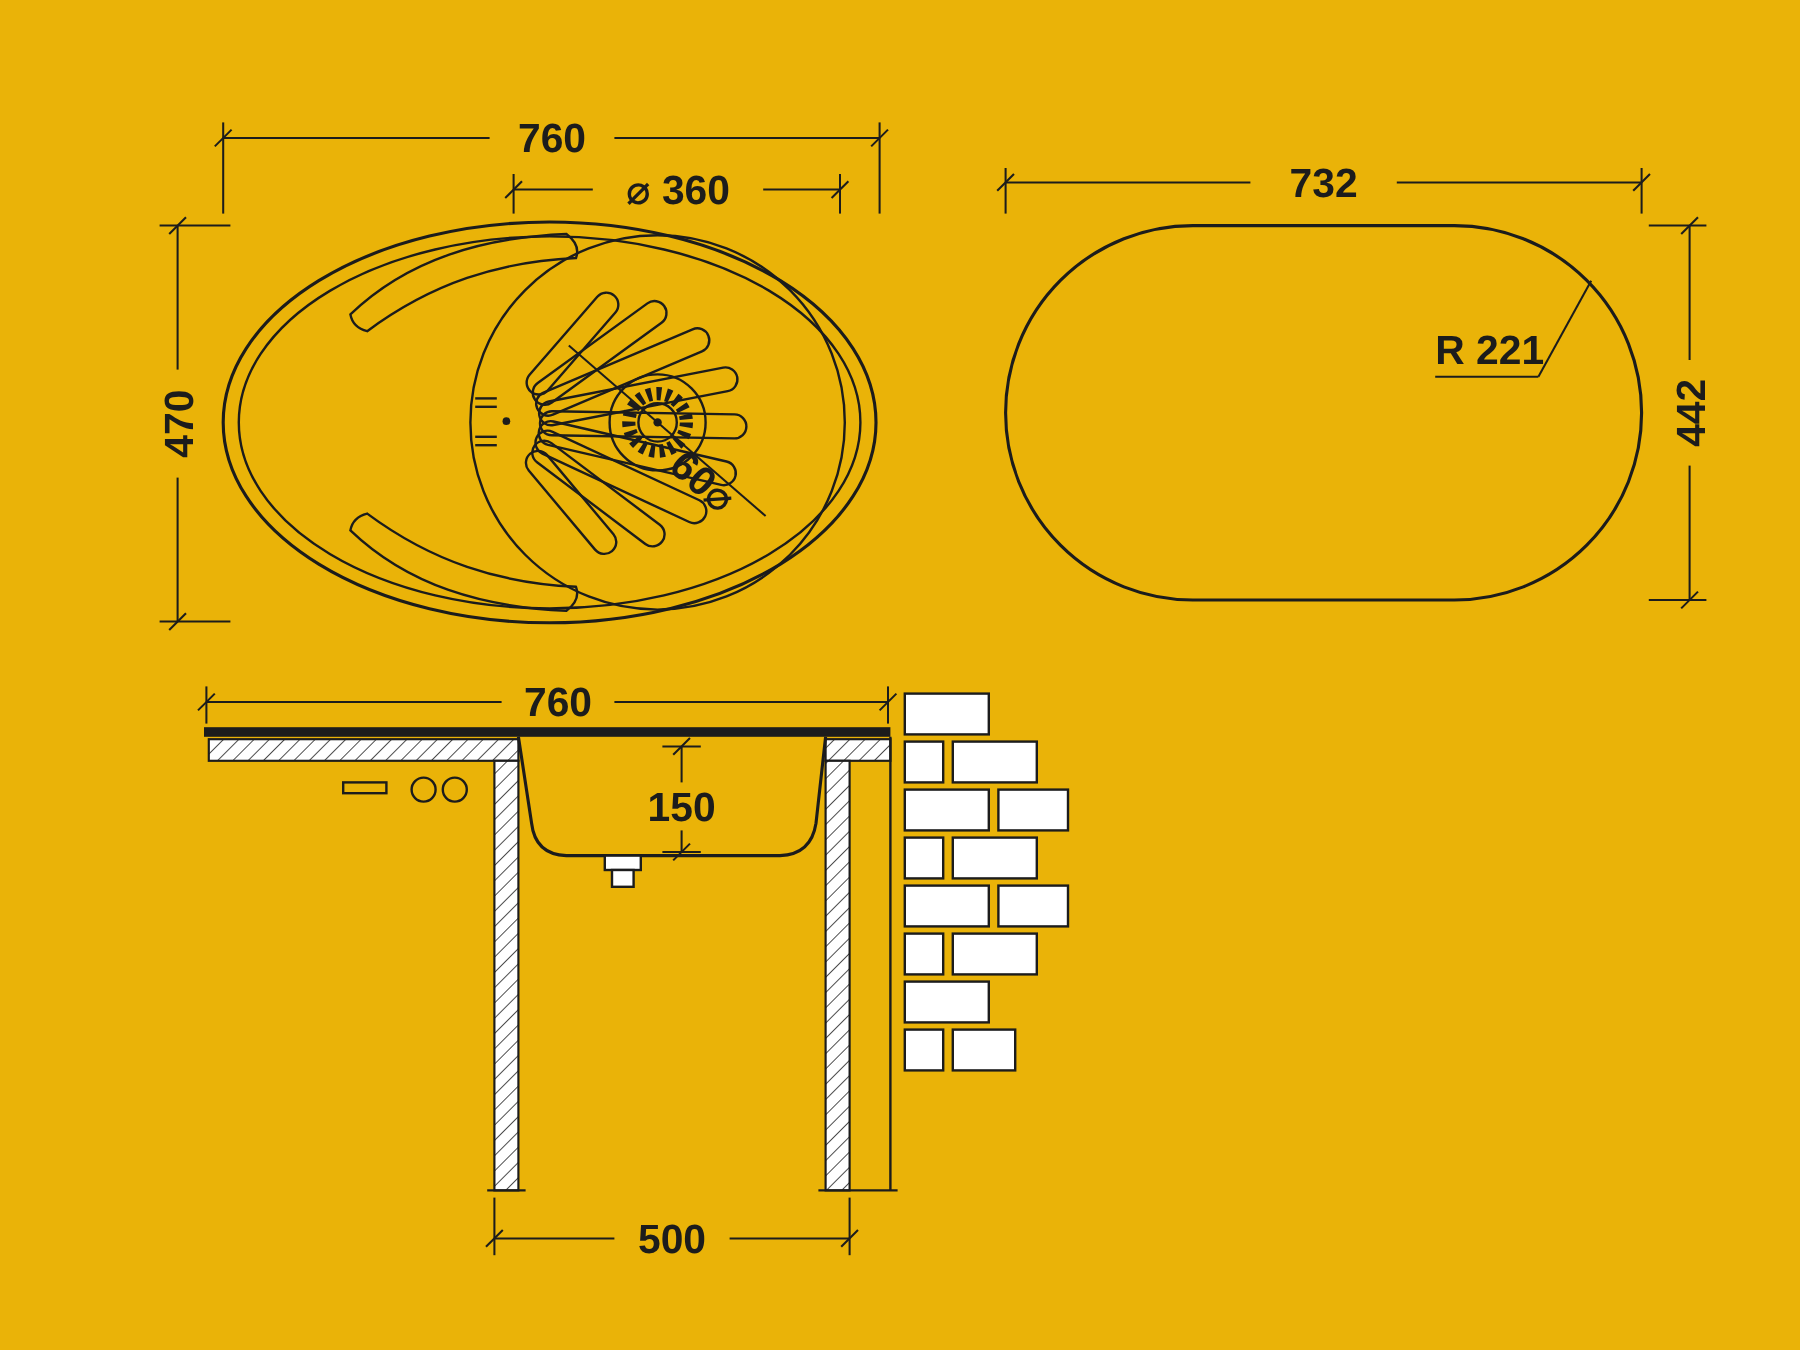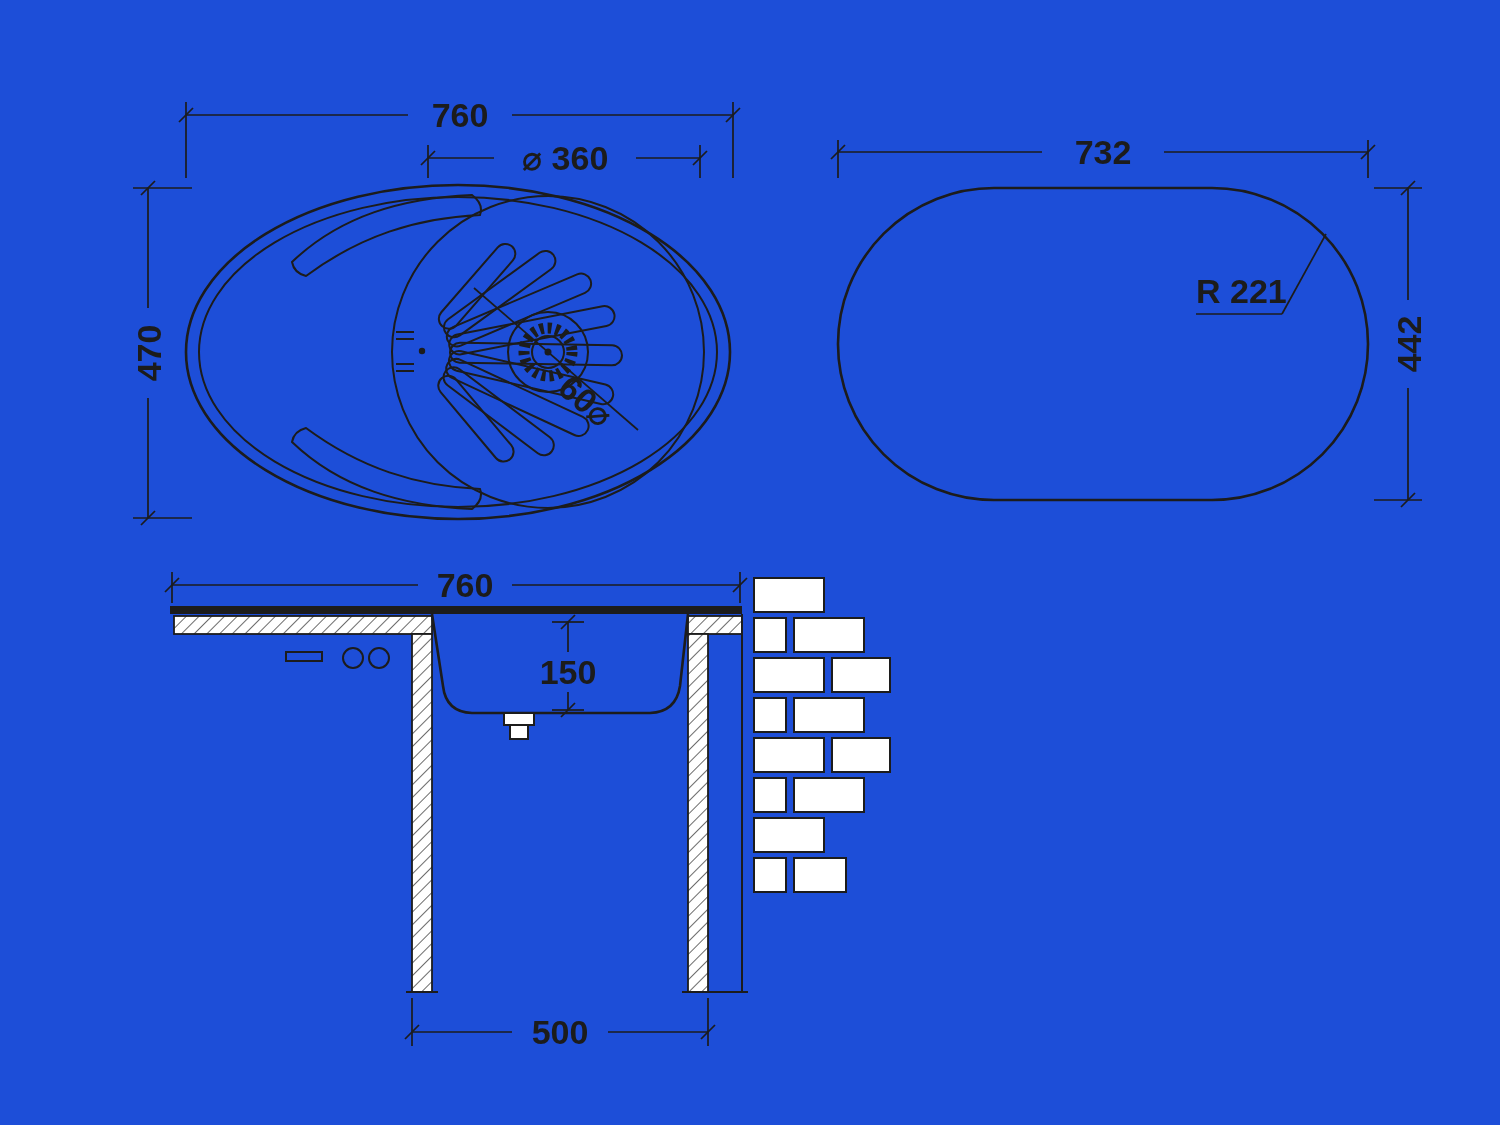--- a/index.html
+++ b/index.html
@@ -1,16 +1,16 @@
 <!DOCTYPE html>
 <html><head>
 <meta charset="utf-8">
 <style>
   html,body{margin:0;padding:0;background:#ffffff;}
-  .page{width:1500px;height:1125px;background:#1d4ed8;position:relative;font-family:"Liberation Sans",sans-serif;}
+  .page{width:1500px;height:1125px;background:#eab308;position:relative;font-family:"Liberation Sans",sans-serif;}
   svg{display:block;}
   .obj{stroke:#1c1c1c;stroke-width:2.6;fill:none;}
   .obj2{stroke:#1c1c1c;stroke-width:2;fill:none;}
   .dim{stroke:#1c1c1c;stroke-width:1.7;fill:none;}
   .brick{stroke:#1c1c1c;stroke-width:2;fill:#ffffff;}
   .hatched{stroke:#1c1c1c;stroke-width:1.8;}
   .label{font-family:"Liberation Sans","DejaVu Sans",sans-serif;font-weight:bold;font-size:34px;fill:#1c1c1c;}
   .fillDark{fill:#1c1c1c;stroke:none;}
 </style>
 </head>

